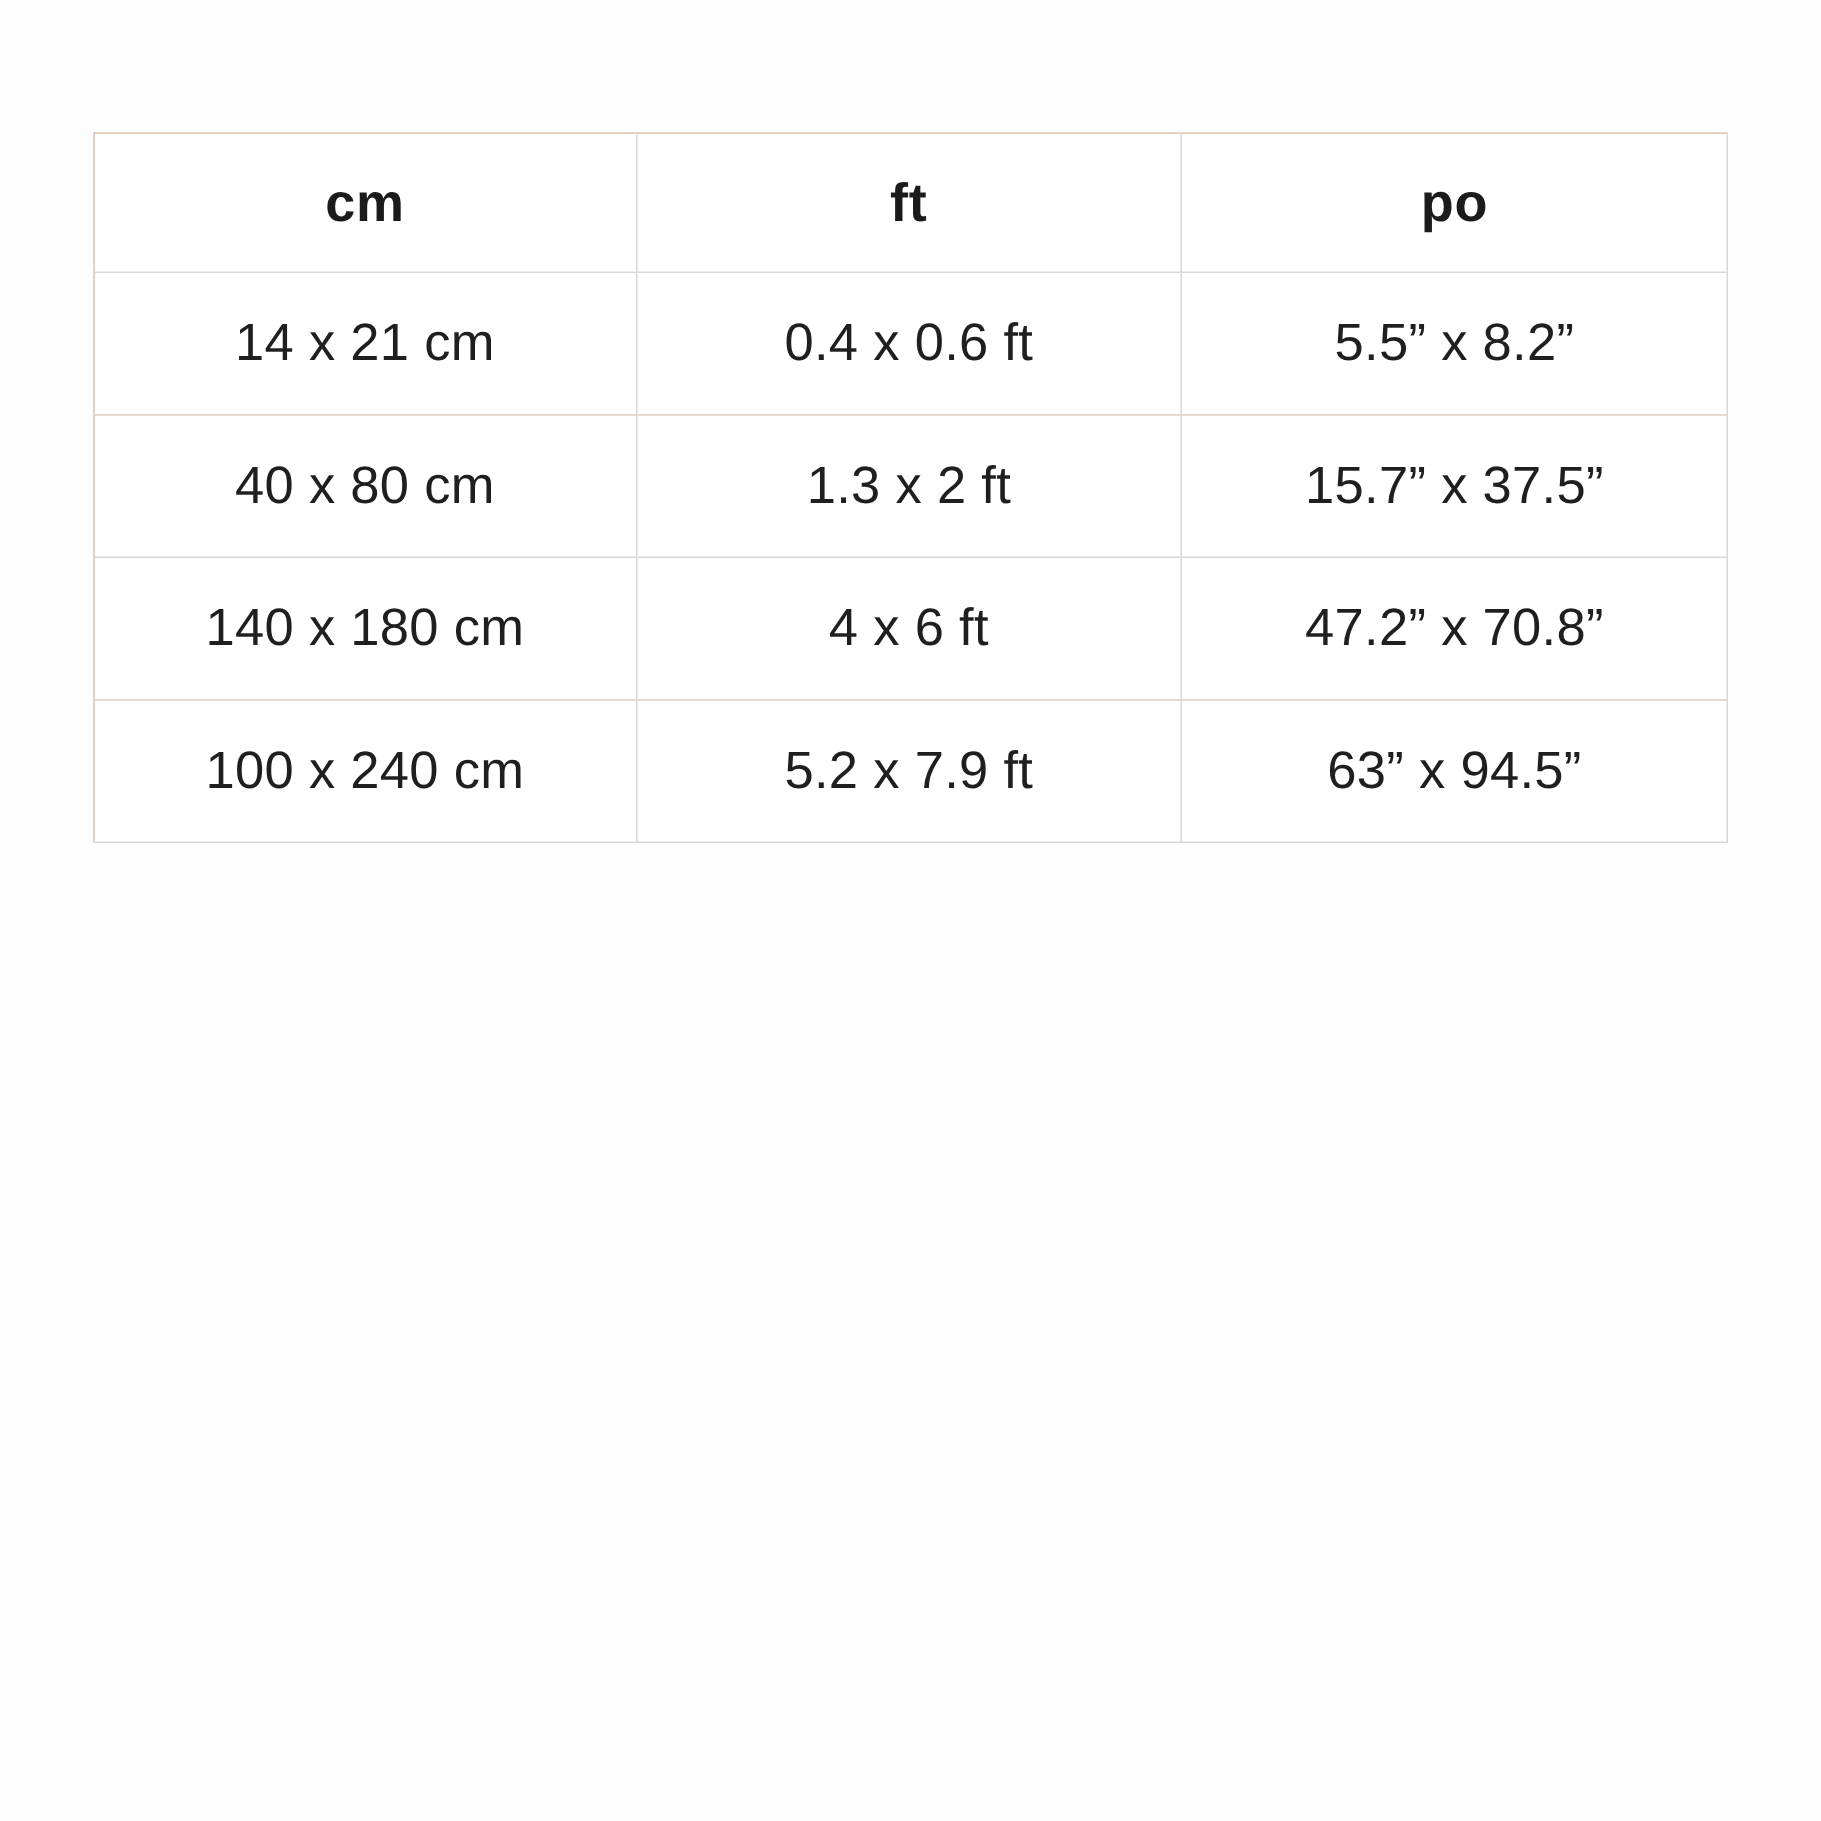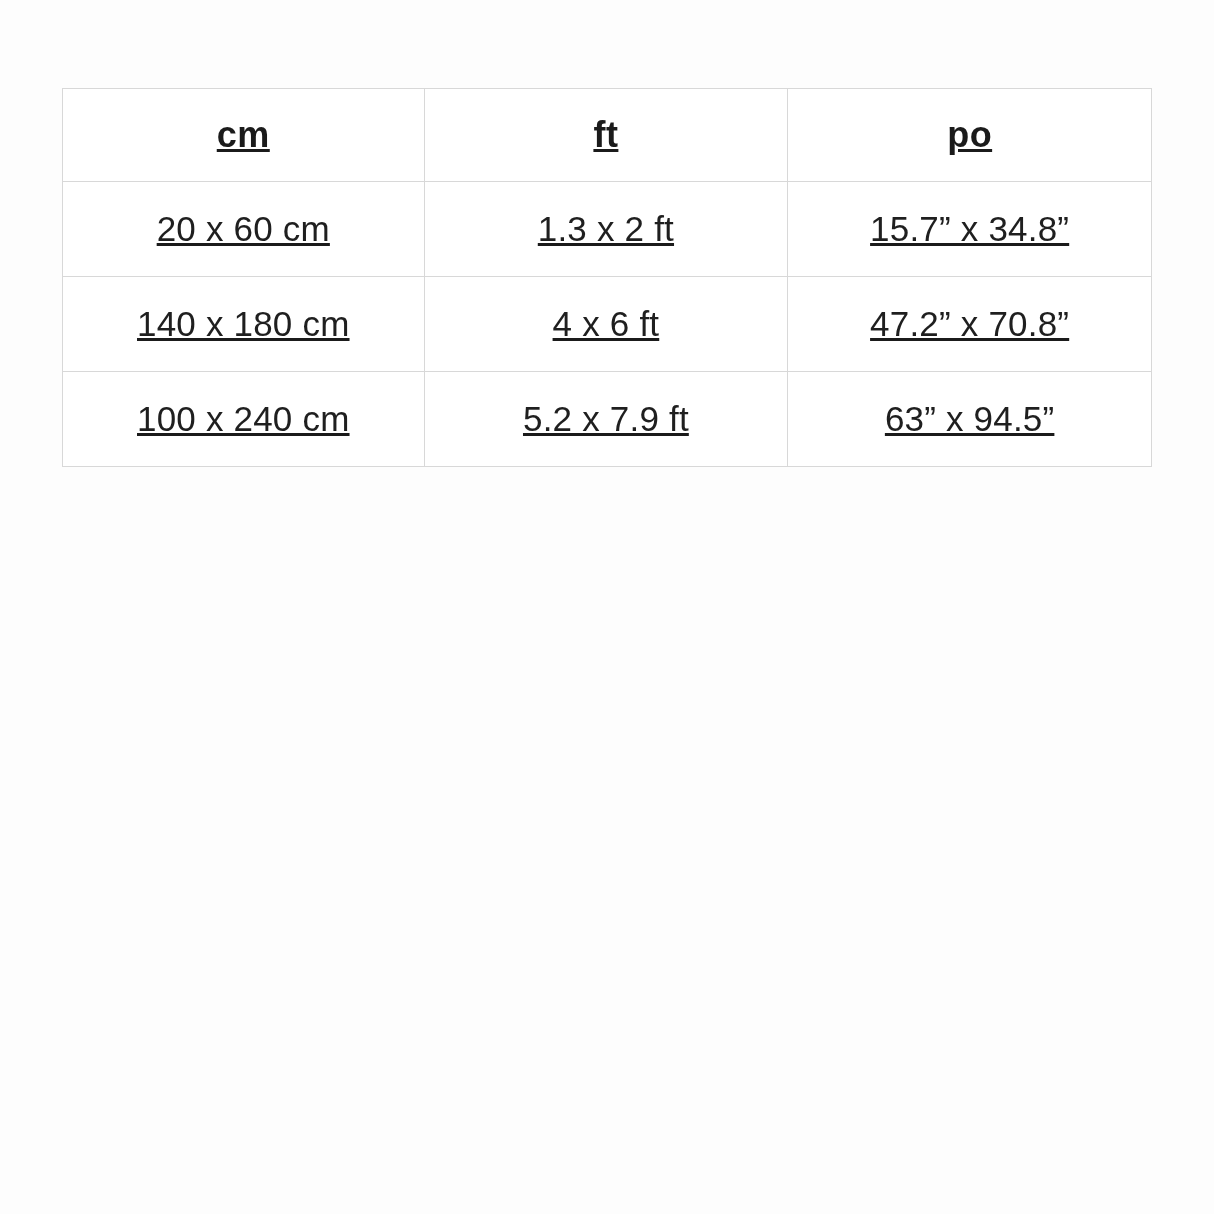--- a/index.html
+++ b/index.html
@@ -25,21 +25,20 @@
   }
   .table-wrap {
     margin-top: 88px;
     width: 1090px;
   }
   table.size-table {
     border-collapse: collapse;
     width: 100%;
     table-layout: fixed;
     background: #f97316;
-    text-decoration: underline;
   }
   table.size-table th,
   table.size-table td {
     border: 1px solid #d8d8d8;
     text-align: center;
     vertical-align: middle;
     padding: 0;
     background: #ffffff;
   }
   table.size-table th {
@@ -74,23 +73,28 @@
       </colgroup>
       <thead>
         <tr>
           <th>cm</th>
           <th>ft</th>
           <th>po</th>
         </tr>
       </thead>
       <tbody>
         <tr>
-          <td>20 x 60 cm</td>
+          <td>14 x 21 cm</td>
+          <td>0.4 x 0.6 ft</td>
+          <td>5.5” x 8.2”</td>
+        </tr>
+        <tr>
+          <td>40 x 80 cm</td>
           <td>1.3 x 2 ft</td>
-          <td>15.7” x 34.8”</td>
+          <td>15.7” x 37.5”</td>
         </tr>
         <tr>
           <td>140 x 180 cm</td>
           <td>4 x 6 ft</td>
           <td>47.2” x 70.8”</td>
         </tr>
         <tr>
           <td>100 x 240 cm</td>
           <td>5.2 x 7.9 ft</td>
           <td>63” x 94.5”</td>

